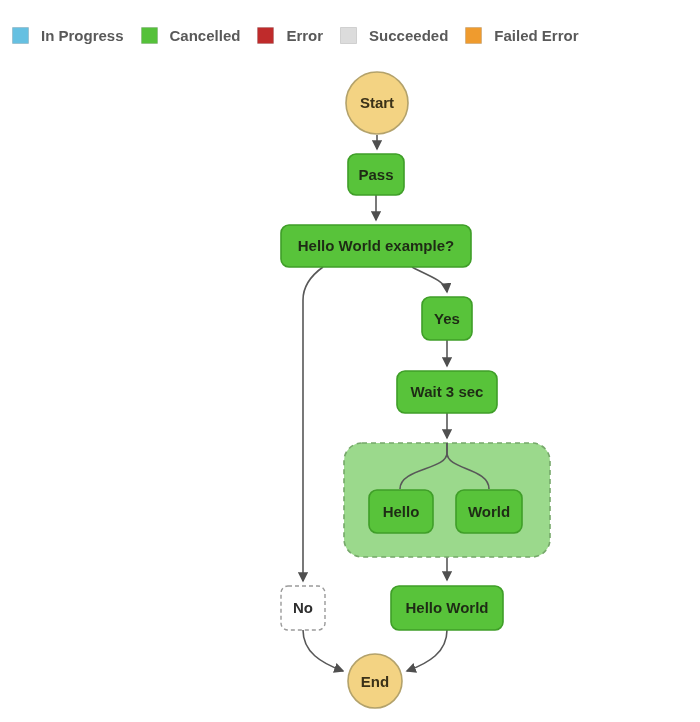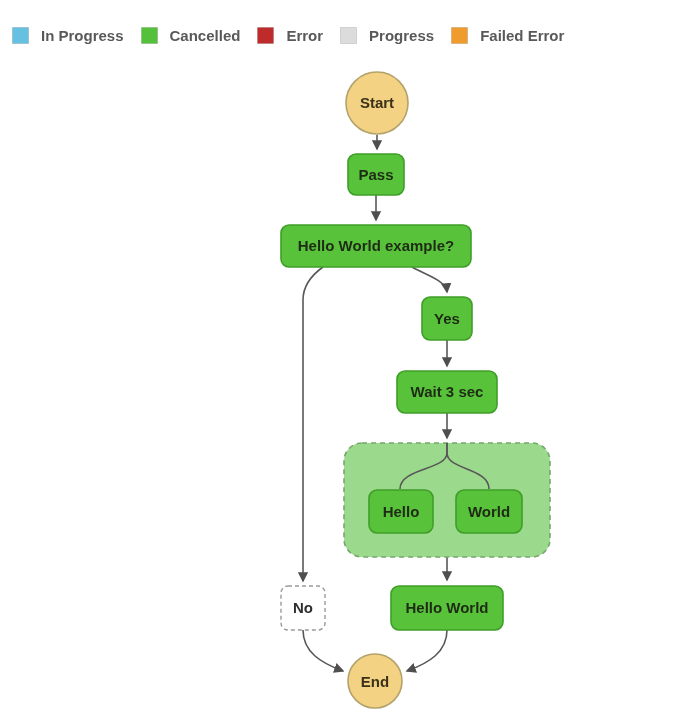--- a/index.html
+++ b/index.html
@@ -88,21 +88,21 @@
     <div class="legend-item">
       <svg class="legend-swatch" width="17" height="17">
         <rect x="0.5" y="0.5" width="16" height="16" fill="#bf2b2b"></rect>
       </svg>
       <span>Error</span>
     </div>
     <div class="legend-item">
       <svg class="legend-swatch" width="17" height="17">
         <rect x="0.5" y="0.5" width="16" height="16" fill="#dcdcdc"></rect>
       </svg>
-      <span>Progress</span>
+      <span>Succeeded</span>
     </div>
     <div class="legend-item">
       <svg class="legend-swatch" width="17" height="17">
         <rect x="0.5" y="0.5" width="16" height="16" fill="#ef9b2e"></rect>
       </svg>
       <span>Failed Error</span>
     </div>
   </div>
 
   <svg id="graph" width="700" height="722" viewBox="0 0 700 722">

